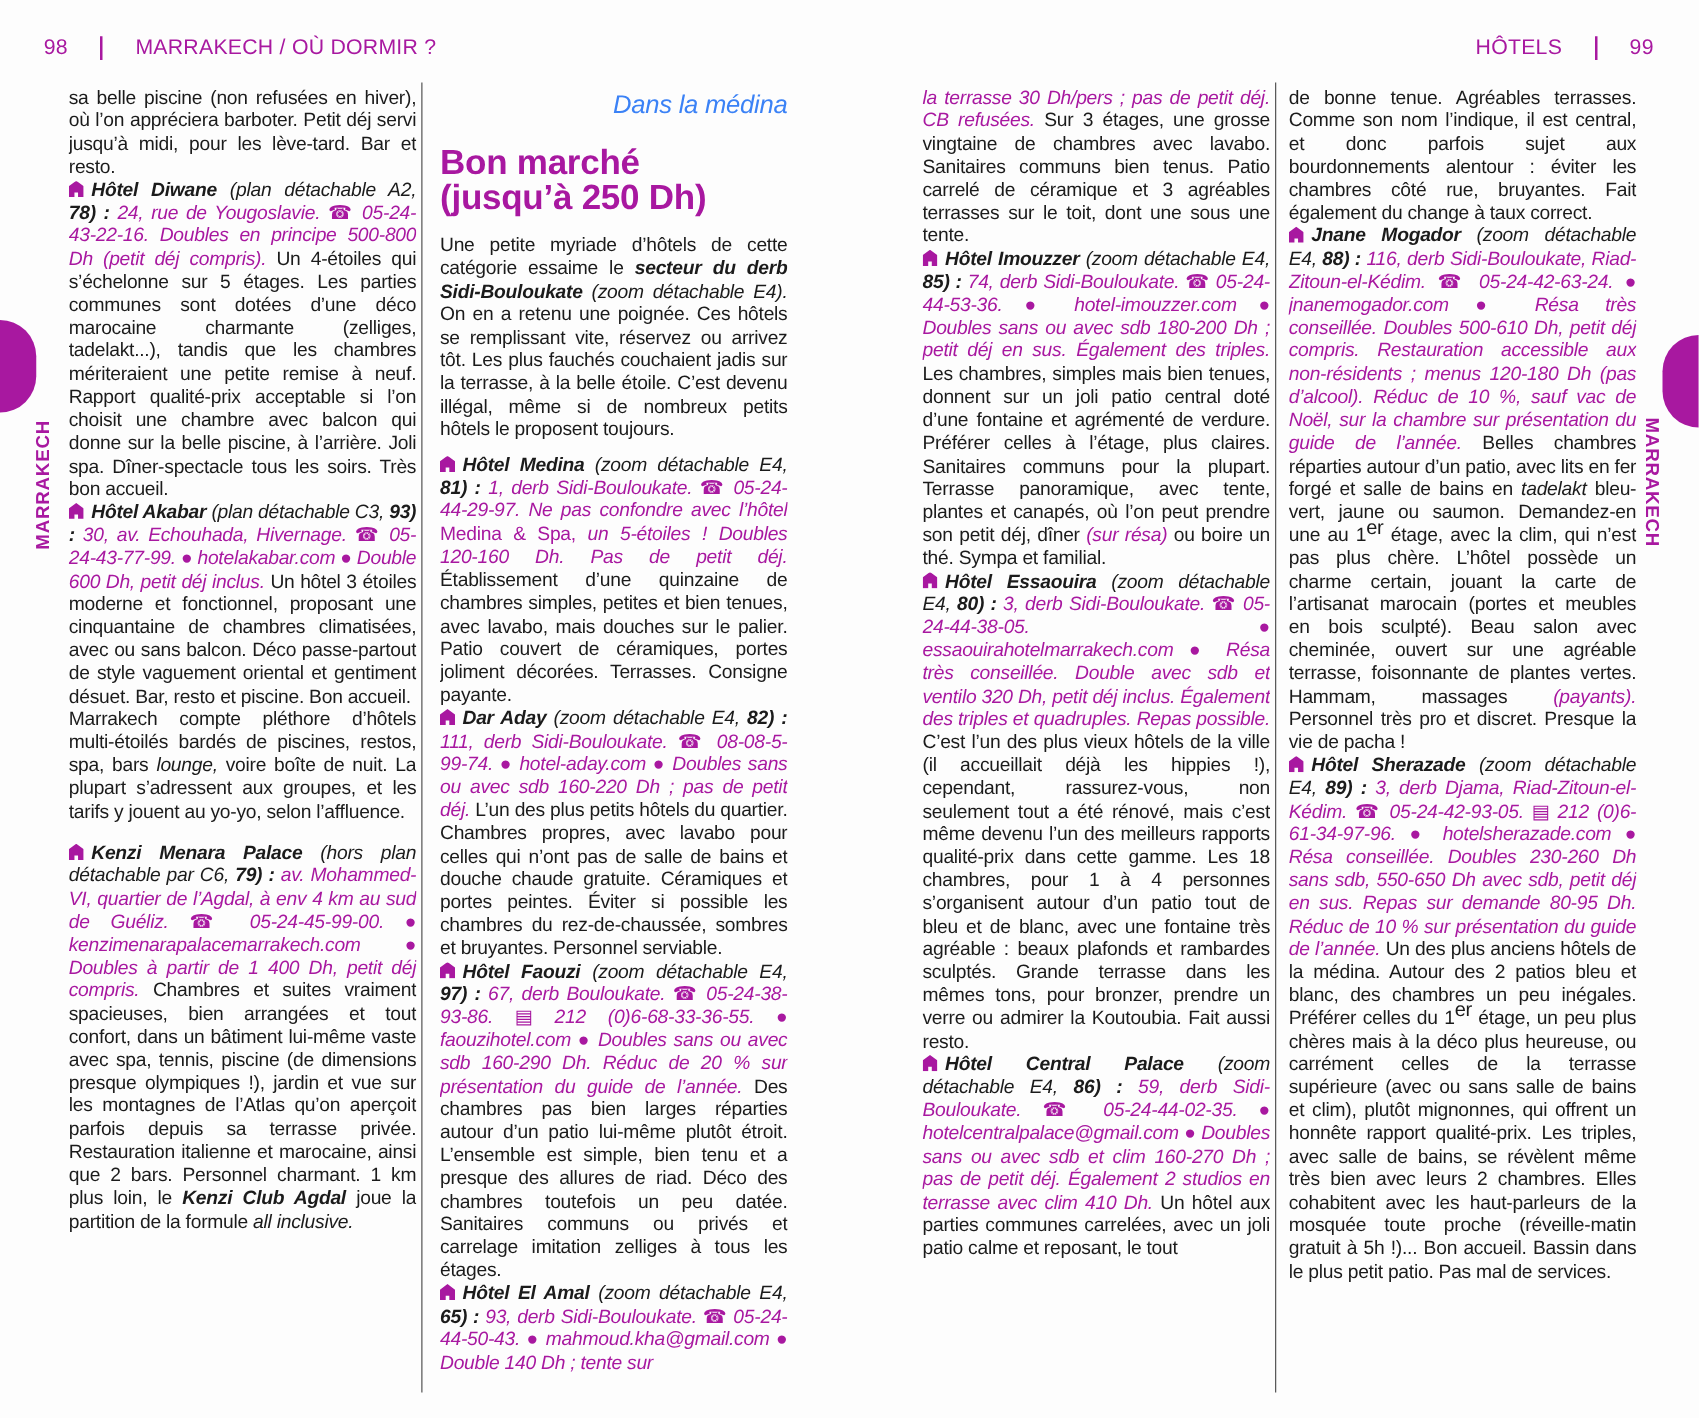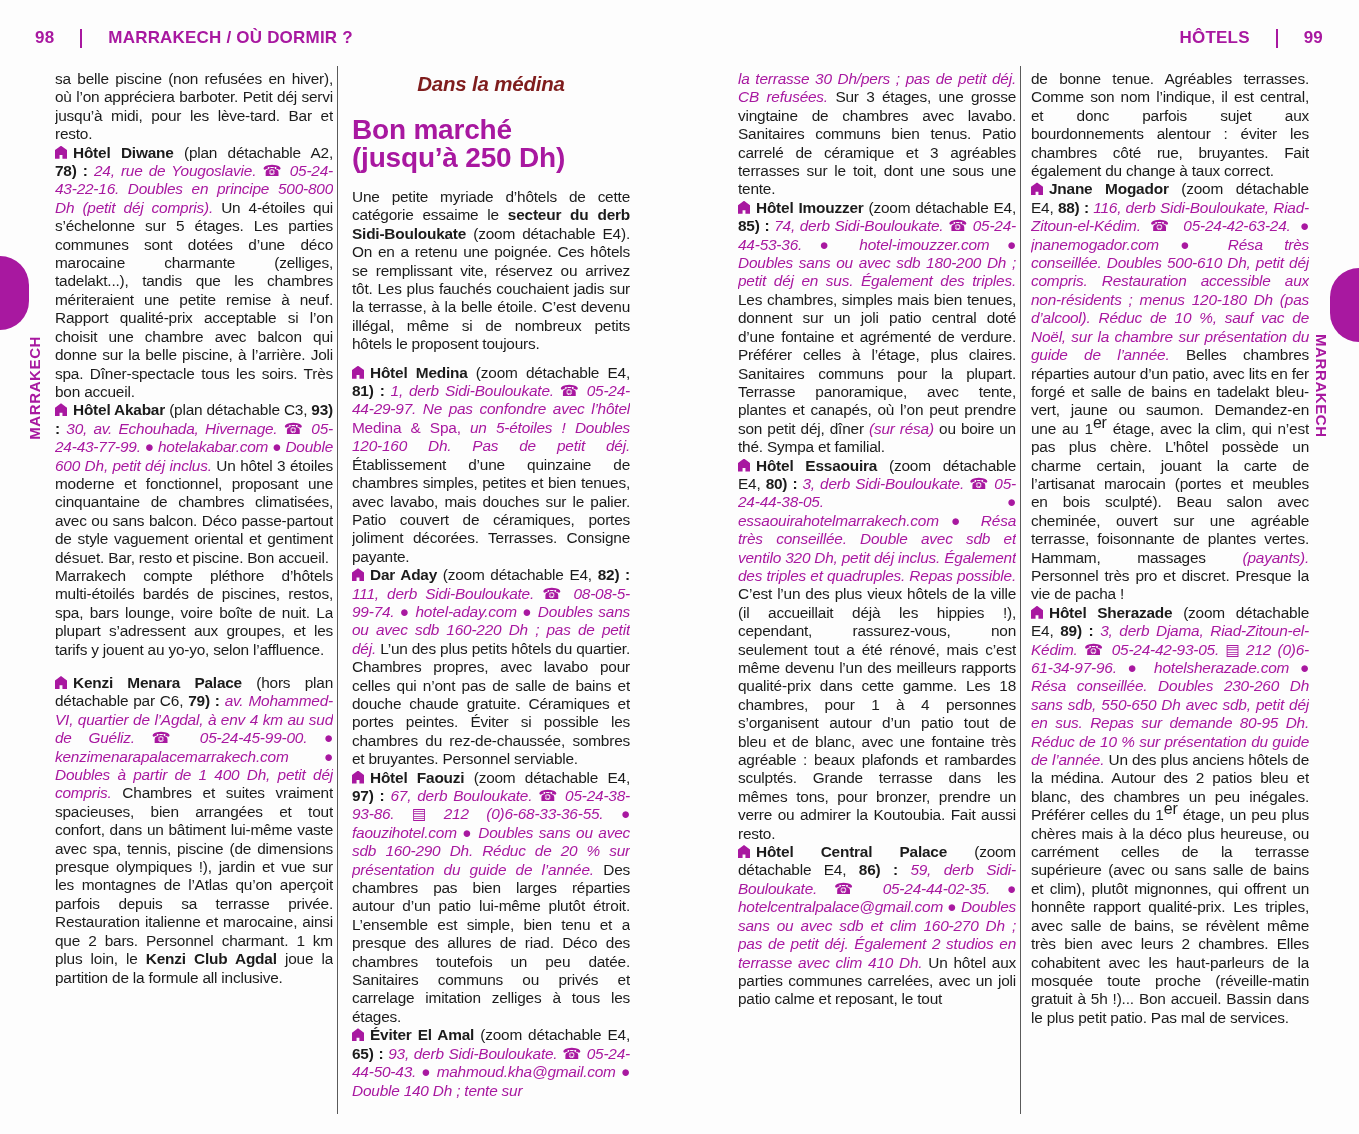--- a/index.html
+++ b/index.html
@@ -1,36 +1,36 @@
 <!DOCTYPE html>
 <html lang="fr" style="--mg: #A818A0;"><head>
 <meta charset="utf-8">
 <style>
   html,body{margin:0;padding:0;}
   body{
     width:1359px;height:1134px;position:relative;background:#fdfdfd;overflow:hidden;
     font-family:"Liberation Sans","DejaVu Sans",sans-serif;color:#1b1b1b;
   }
   .hdr{position:absolute;top:28px;display:flex;align-items:center;gap:26px;
-       color:var(--mg);font-weight:bold;font-size:17px;letter-spacing:.2px;}
+       color:var(--mg);font-weight:normal;font-size:17px;letter-spacing:.2px;}
   .hdr .bar{display:inline-block;width:2px;height:19px;background:var(--mg);}
   .hdr-left{left:35px;}
   .hdr-right{right:36px;}
   .col{position:absolute;top:70px;width:278px;height:1048px;overflow:hidden;
        text-align:justify;font-size:15.4px;line-height:18.4px;letter-spacing:-0.2px;}
   .col-1{left:55px;}  .col-2{left:352px;}  .col-3{left:738px;}  .col-4{left:1031px;}
   .rule{position:absolute;top:66px;width:1px;height:1048px;background:#5a5a5a;}
   .rule-1{left:337px;} .rule-2{left:1020px;}
   .para{margin:0;}
   .h1m{color:var(--mg);font-weight:bold;font-size:28px;line-height:28px;
        white-space:pre-line;text-align:left;letter-spacing:-0.2px;margin:10px 0 16px;}
-  .h1b{color:#7f1d1d;font-weight:bold;font-style:italic;font-size:20.5px;
-       line-height:24px;text-align:center;margin:2px 0 20px;}
-  .it{}
-  .bi{font-weight:bold;}
+  .h1b{color:#3b82f6;font-weight:normal;font-style:italic;font-size:20.5px;
+       line-height:24px;text-align:right;margin:2px 0 20px;}
+  .it{font-style:italic;}
+  .bi{font-style:italic;font-weight:bold;}
   .mg{color:var(--mg);font-style:italic;}
   .mgu{color:var(--mg);font-style:normal;}
   .icn{color:var(--mg);font-style:normal;}
   .sup{font-size:16px;vertical-align:super;line-height:0;}
   .hicon{display:inline-block;width:12px;height:13px;background:var(--mg);
          margin-right:6px;vertical-align:-1px;
          clip-path:polygon(50% 0,100% 34%,100% 100%,62% 100%,62% 72%,38% 72%,38% 100%,0 100%,0 34%);}
   .tab{position:absolute;width:29px;height:74px;background:var(--mg);}
   .tab-left{left:0;top:256px;border-radius:0 60px 60px 0;}
   .tab-right{right:0;top:268px;border-radius:60px 0 0 60px;}
@@ -70,21 +70,21 @@
     <div class="para" style="margin-top: 15px;"><span class="hicon"></span><span class="bi">Kenzi Menara Palace </span><span class="it">(hors plan détachable par C6, </span><span class="bi">79) : </span><span class="mg">av. Mohammed-VI, quartier de l’Agdal, à env 4 km au sud de Guéliz. </span><span class="icn">☎</span><span class="mg"> 05-24-45-99-00. ● kenzimenarapalacemarrakech.com ● Doubles à partir de 1 400 Dh, petit déj compris. </span><span>Chambres et suites vraiment spacieuses, bien arrangées et tout confort, dans un bâtiment lui-même vaste avec spa, tennis, piscine (de dimensions presque olympiques !), jardin et vue sur les montagnes de l’Atlas qu’on aperçoit parfois depuis sa terrasse privée. Restauration italienne et marocaine, ainsi que 2 bars. Personnel charmant. 1 km plus loin, le </span><span class="bi">Kenzi Club Agdal </span><span>joue la partition de la formule </span><span class="it">all inclusive.</span></div>
   </div>
 <div class="col col-2">
     <div class="h1b">Dans la médina</div>
     <div class="h1m">Bon marché
 (jusqu’à 250 Dh)</div>
     <div class="para" style="margin-top: 8px;"><span>Une petite myriade d’hôtels de cette catégorie essaime le </span><span class="bi">secteur du derb Sidi-Bouloukate </span><span class="it">(zoom détachable E4). </span><span>On en a retenu une poignée. Ces hôtels se remplissant vite, réservez ou arrivez tôt. Les plus fauchés couchaient jadis sur la terrasse, à la belle étoile. C’est devenu illégal, même si de nombreux petits hôtels le proposent toujours.</span></div>
     <div class="para" style="margin-top: 10px;"><span class="hicon"></span><span class="bi">Hôtel Medina </span><span class="it">(zoom détachable E4, </span><span class="bi">81) : </span><span class="mg">1, derb Sidi-Bouloukate. </span><span class="icn">☎</span><span class="mg"> 05-24-44-29-97. Ne pas confondre avec l’hôtel </span><span class="mgu">Medina &amp; Spa, </span><span class="mg">un 5-étoiles ! Doubles 120-160 Dh. Pas de petit déj. </span><span>Établissement d’une quinzaine de chambres simples, petites et bien tenues, avec lavabo, mais douches sur le palier. Patio couvert de céramiques, portes joliment décorées. Terrasses. Consigne payante.</span></div>
     <div class="para"><span class="hicon"></span><span class="bi">Dar Aday </span><span class="it">(zoom détachable E4, </span><span class="bi">82) : </span><span class="mg">111, derb Sidi-Bouloukate. </span><span class="icn">☎</span><span class="mg"> 08-08-5-99-74. ● hotel-aday.com ● Doubles sans ou avec sdb 160-220 Dh ; pas de petit déj. </span><span>L’un des plus petits hôtels du quartier. Chambres propres, avec lavabo pour celles qui n’ont pas de salle de bains et douche chaude gratuite. Céramiques et portes peintes. Éviter si possible les chambres du rez-de-chaussée, sombres et bruyantes. Personnel serviable.</span></div>
     <div class="para"><span class="hicon"></span><span class="bi">Hôtel Faouzi </span><span class="it">(zoom détachable E4, </span><span class="bi">97) : </span><span class="mg">67, derb Bouloukate. </span><span class="icn">☎</span><span class="mg"> 05-24-38-93-86. </span><span class="icn">▤</span><span class="mg"> 212 (0)6-68-33-36-55. ● faouzihotel.com ● Doubles sans ou avec sdb 160-290 Dh. Réduc de 20 % sur présentation du guide de l’année. </span><span>Des chambres pas bien larges réparties autour d’un patio lui-même plutôt étroit. L’ensemble est simple, bien tenu et a presque des allures de riad. Déco des chambres toutefois un peu datée. Sanitaires communs ou privés et carrelage imitation zelliges à tous les étages.</span></div>
-    <div class="para"><span class="hicon"></span><span class="bi">Éviter El Amal </span><span class="it">(zoom détachable E4, </span><span class="bi">65) : </span><span class="mg">93, derb Sidi-Bouloukate. </span><span class="icn">☎</span><span class="mg"> 05-24-44-50-43. ● mahmoud.kha@gmail.com ● Double 140 Dh ; tente sur</span></div>
+    <div class="para"><span class="hicon"></span><span class="bi">Hôtel El Amal </span><span class="it">(zoom détachable E4, </span><span class="bi">65) : </span><span class="mg">93, derb Sidi-Bouloukate. </span><span class="icn">☎</span><span class="mg"> 05-24-44-50-43. ● mahmoud.kha@gmail.com ● Double 140 Dh ; tente sur</span></div>
   </div>
 <div class="col col-3">
     <div class="para"><span class="mg">la terrasse 30 Dh/pers ; pas de petit déj. CB refusées. </span><span>Sur 3 étages, une grosse vingtaine de chambres avec lavabo. Sanitaires communs bien tenus. Patio carrelé de céramique et 3 agréables terrasses sur le toit, dont une sous une tente.</span></div>
     <div class="para"><span class="hicon"></span><span class="bi">Hôtel Imouzzer </span><span class="it">(zoom détachable E4, </span><span class="bi">85) : </span><span class="mg">74, derb Sidi-Bouloukate. </span><span class="icn">☎</span><span class="mg"> 05-24-44-53-36. ● hotel-imouzzer.com ● Doubles sans ou avec sdb 180-200 Dh ; petit déj en sus. Également des triples. </span><span>Les chambres, simples mais bien tenues, donnent sur un joli patio central doté d’une fontaine et agrémenté de verdure. Préférer celles à l’étage, plus claires. Sanitaires communs pour la plupart. Terrasse panoramique, avec tente, plantes et canapés, où l’on peut prendre son petit déj, dîner </span><span class="mg">(sur résa) </span><span>ou boire un thé. Sympa et familial.</span></div>
     <div class="para"><span class="hicon"></span><span class="bi">Hôtel Essaouira </span><span class="it">(zoom détachable E4, </span><span class="bi">80) : </span><span class="mg">3, derb Sidi-Bouloukate. </span><span class="icn">☎</span><span class="mg"> 05-24-44-38-05. ● essaouirahotelmarrakech.com ● Résa très conseillée. Double avec sdb et ventilo 320 Dh, petit déj inclus. Également des triples et quadruples. Repas possible. </span><span>C’est l’un des plus vieux hôtels de la ville (il accueillait déjà les hippies !), cependant, rassurez-vous, non seulement tout a été rénové, mais c’est même devenu l’un des meilleurs rapports qualité-prix dans cette gamme. Les 18 chambres, pour 1 à 4 personnes s’organisent autour d’un patio tout de bleu et de blanc, avec une fontaine très agréable : beaux plafonds et rambardes sculptés. Grande terrasse dans les mêmes tons, pour bronzer, prendre un verre ou admirer la Koutoubia. Fait aussi resto.</span></div>
     <div class="para"><span class="hicon"></span><span class="bi">Hôtel Central Palace </span><span class="it">(zoom détachable E4, </span><span class="bi">86) : </span><span class="mg">59, derb Sidi-Bouloukate. </span><span class="icn">☎</span><span class="mg"> 05-24-44-02-35. ● hotelcentralpalace@gmail.com ● Doubles sans ou avec sdb et clim 160-270 Dh ; pas de petit déj. Également 2 studios en terrasse avec clim 410 Dh. </span><span>Un hôtel aux parties communes carrelées, avec un joli patio calme et reposant, le tout</span></div>
   </div>
 <div class="col col-4">
     <div class="para"><span>de bonne tenue. Agréables terrasses. Comme son nom l’indique, il est central, et donc parfois sujet aux bourdonnements alentour : éviter les chambres côté rue, bruyantes. Fait également du change à taux correct.</span></div>
     <div class="para"><span class="hicon"></span><span class="bi">Jnane Mogador </span><span class="it">(zoom détachable E4, </span><span class="bi">88) : </span><span class="mg">116, derb Sidi-Bouloukate, Riad-Zitoun-el-Kédim. </span><span class="icn">☎</span><span class="mg"> 05-24-42-63-24. ● jnanemogador.com ● Résa très conseillée. Doubles 500-610 Dh, petit déj compris. Restauration accessible aux non-résidents ; menus 120-180 Dh (pas d’alcool). Réduc de 10 %, sauf vac de Noël, sur la chambre sur présentation du guide de l’année. </span><span>Belles chambres réparties autour d’un patio, avec lits en fer forgé et salle de bains en </span><span class="it">tadelakt</span><span> bleu-vert, jaune ou saumon. Demandez-en une au 1</span><span class="sup">er</span><span> étage, avec la clim, qui n’est pas plus chère. L’hôtel possède un charme certain, jouant la carte de l’artisanat marocain (portes et meubles en bois sculpté). Beau salon avec cheminée, ouvert sur une agréable terrasse, foisonnante de plantes vertes. Hammam, massages </span><span class="mg">(payants). </span><span>Personnel très pro et discret. Presque la vie de pacha !</span></div>

